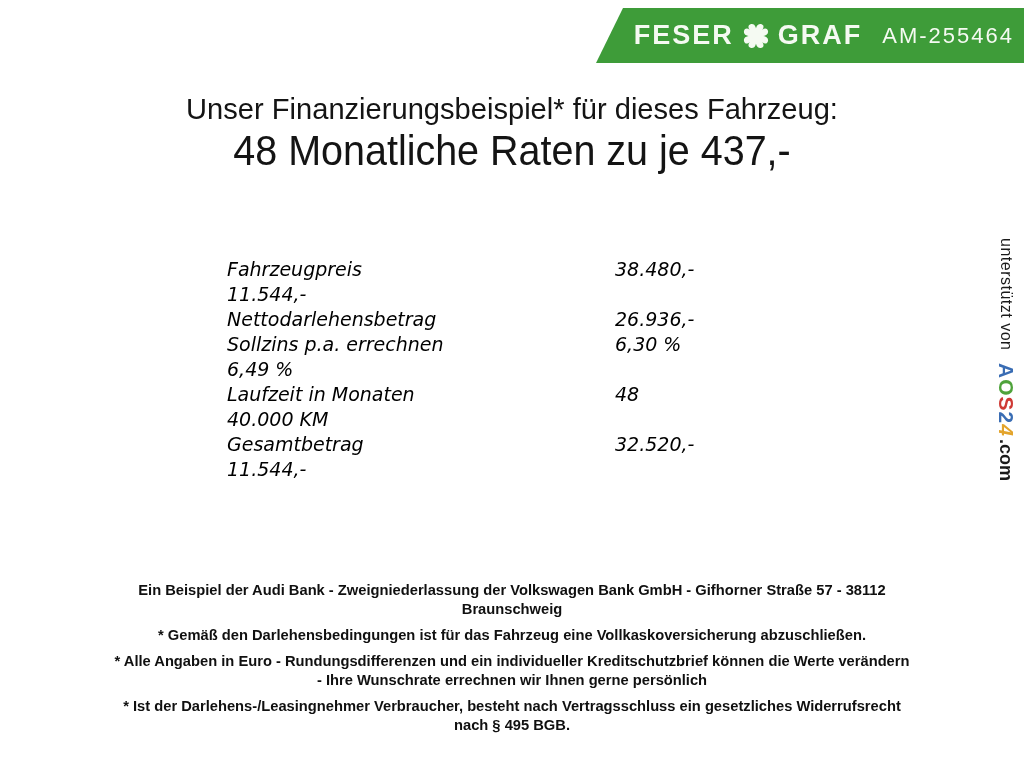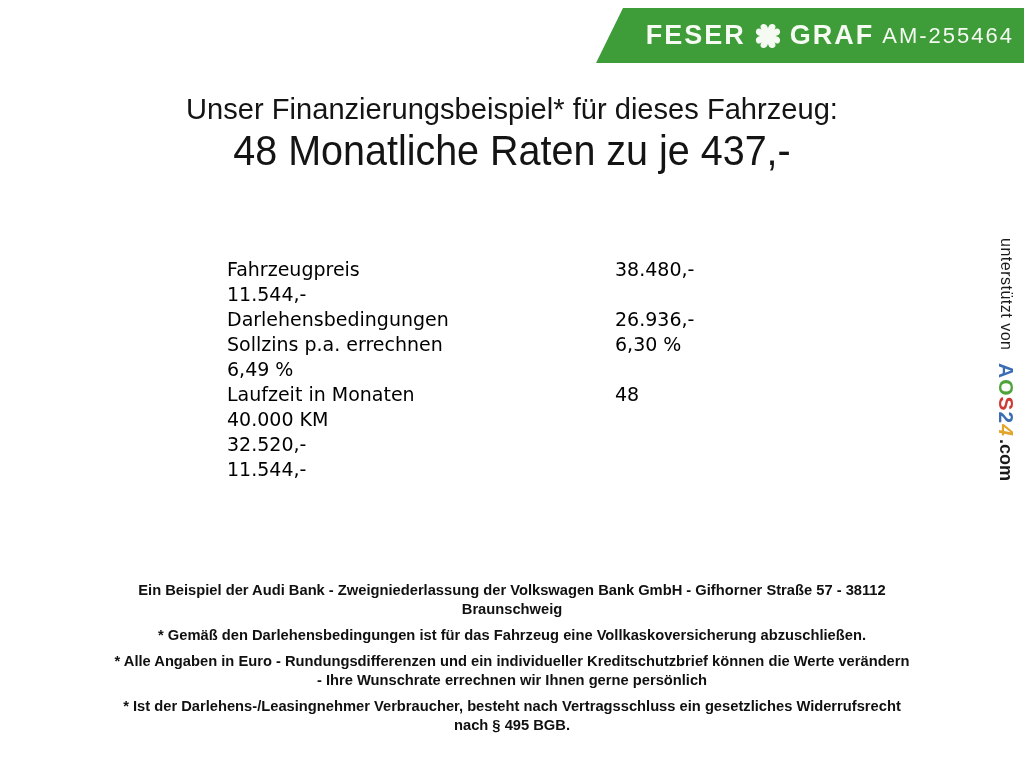--- a/index.html
+++ b/index.html
@@ -32,21 +32,21 @@
     font-size: 27px;
     font-weight: bold;
     letter-spacing: 2px;
     line-height: 1;
   }
   .clover { width: 30px; height: 30px; margin: 0 7px; }
   .vehicle-id {
     font-size: 22px;
     font-weight: 400;
     letter-spacing: 2px;
-    margin-left: 8px;
+    margin-left: 20px;
     line-height: 1;
   }
 
   
   .h1 {
     position: absolute;
     top: 92px;
     left: 0;
     width: 100%;
     text-align: center;
@@ -70,21 +70,21 @@
   
   .fin-table {
     position: absolute;
     left: 227px;
     top: 257px;
     font-family: "DejaVu Sans", sans-serif;
     font-size: 19px;
     line-height: 25px;
     color: #000000;
   }
-  .fin-row { display: flex; }
+  .fin-row { display: flex; font-style: italic; }
   .fin-label { width: 388px; }
   .fin-value { white-space: nowrap; }
 
   
   .support {
     position: absolute;
     top: 238px;
     right: 6px;
     writing-mode: vertical-rl;
     text-orientation: mixed;
@@ -136,38 +136,39 @@
 
   <div class="fin-table">
     <div class="fin-row">
       <span class="fin-label">Fahrzeugpreis</span>
       <span class="fin-value">38.480,-</span>
     </div>
     <div class="fin-row">
       <span class="fin-value">11.544,-</span>
     </div>
     <div class="fin-row">
-      <span class="fin-label">Darlehensbedingungen</span>
+      <span class="fin-label">Nettodarlehensbetrag</span>
       <span class="fin-value">26.936,-</span>
     </div>
     <div class="fin-row">
       <span class="fin-label">Sollzins p.a. errechnen</span>
       <span class="fin-value">6,30 %</span>
     </div>
     <div class="fin-row">
       <span class="fin-value">6,49 %</span>
     </div>
     <div class="fin-row">
       <span class="fin-label">Laufzeit in Monaten</span>
       <span class="fin-value">48</span>
     </div>
     <div class="fin-row">
       <span class="fin-value">40.000 KM</span>
     </div>
     <div class="fin-row">
+      <span class="fin-label">Gesamtbetrag</span>
       <span class="fin-value">32.520,-</span>
     </div>
     <div class="fin-row">
       <span class="fin-value">11.544,-</span>
     </div>
   </div>
 
   <div class="support">
     <span class="support-prefix">unterstützt von </span><span class="aos-logo"><span style="color: rgb(58, 109, 180);">A</span><span style="color: rgb(79, 163, 59);">O</span><span style="color: rgb(207, 58, 53);">S</span><span style="color: rgb(58, 109, 180);">2</span><span class="aos-letter-4" style="color: rgb(227, 164, 44);">4</span></span><span class="support-suffix">.com</span>
   </div>

